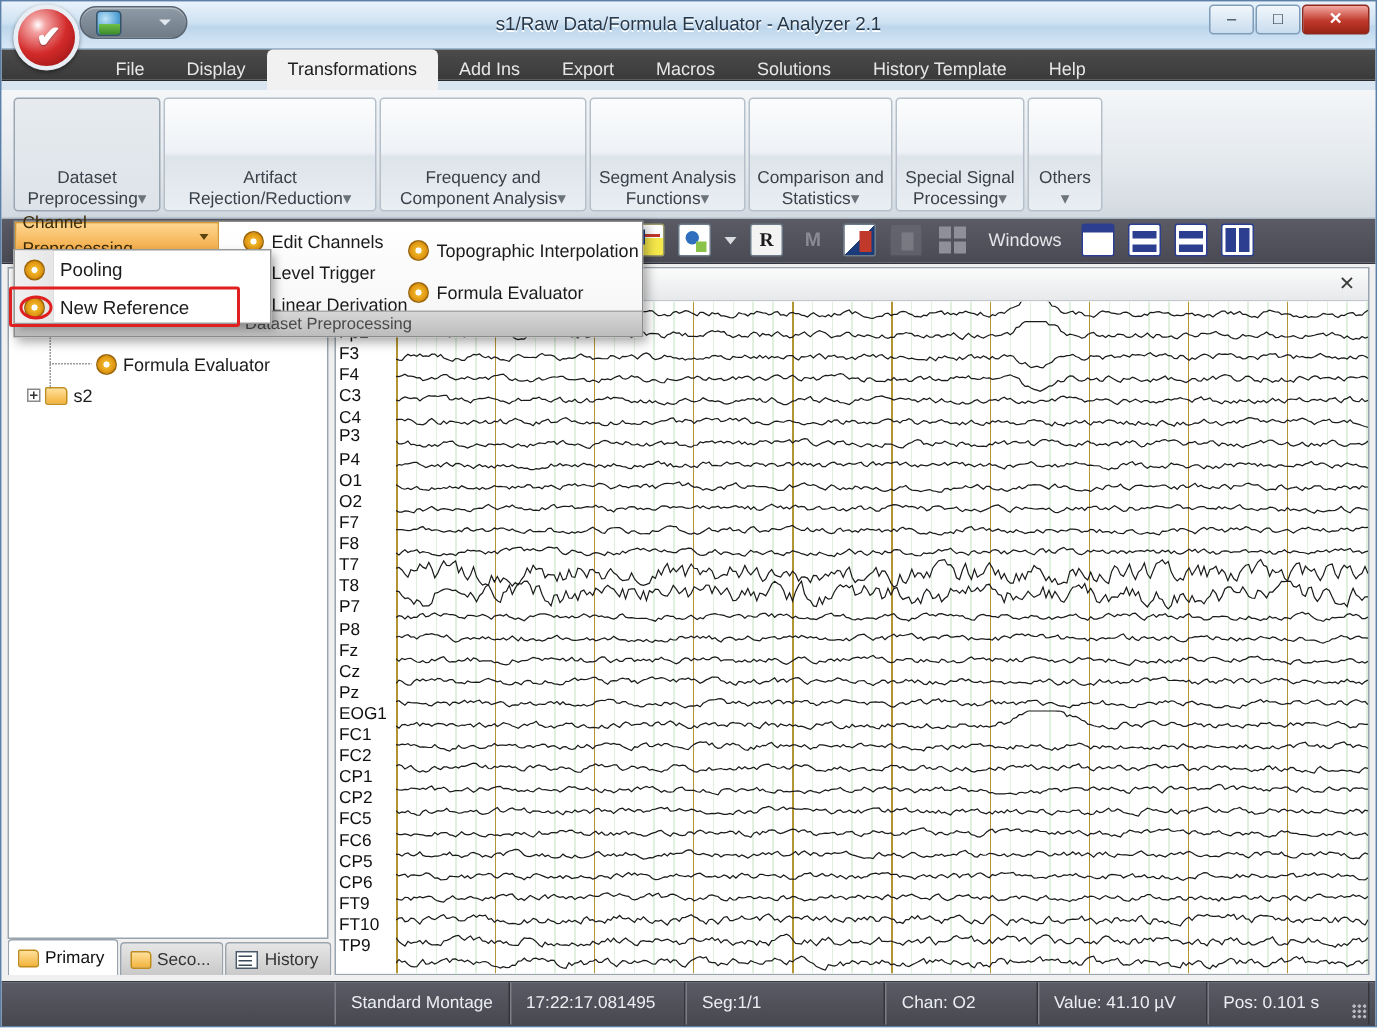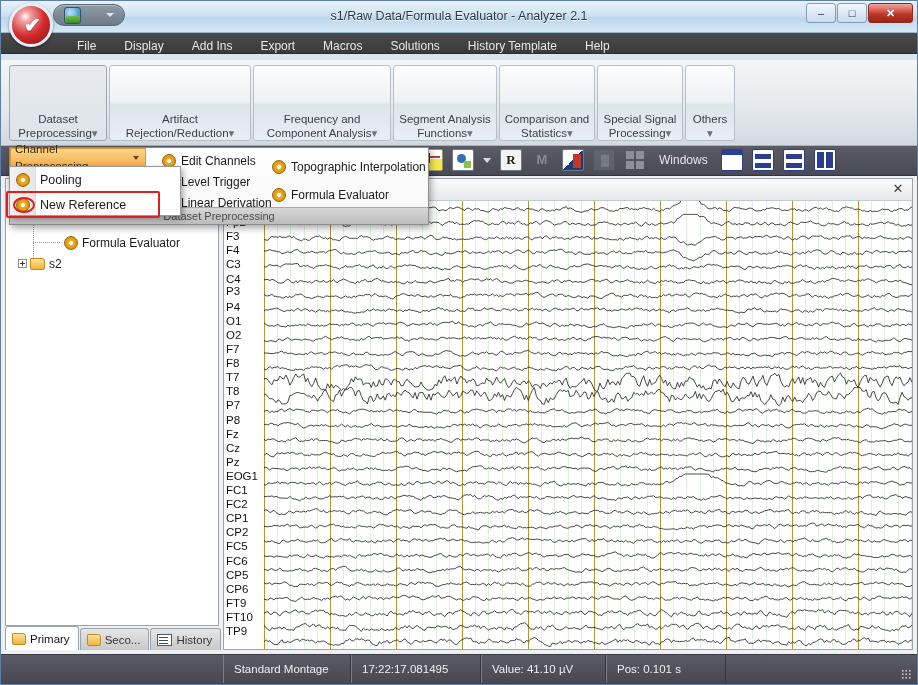--- a/index.html
+++ b/index.html
@@ -337,20 +337,21 @@
       <div class="wbtn">–</div>
       <div class="wbtn">□</div>
       <div class="wbtn close">✕</div>
     </div>
   </div>
 
   <div class="tabbar">
     <div class="tabs">
       <div class="tab">File</div>
       <div class="tab">Display</div>
+      <div class="tab active">Transformations</div>
       <div class="tab">Add Ins</div>
       <div class="tab">Export</div>
       <div class="tab">Macros</div>
       <div class="tab">Solutions</div>
       <div class="tab">History Template</div>
       <div class="tab">Help</div>
     </div>
   </div>
 
   <div class="ribbon">
@@ -527,20 +528,22 @@
             </svg>
         </div>
       </div>
     </div>
   </div>
 
   <div class="statusbar">
     <div class="cells">
       <div class="scell w1">Standard Montage</div>
       <div class="scell w2">17:22:17.081495</div>
+      <div class="scell w3">Seg:1/1</div>
+      <div class="scell w4">Chan:  O2</div>
       <div class="scell w5">Value: 41.10 µV</div>
       <div class="scell w6">Pos:  0.101 s</div>
     </div>
     <div class="grip"></div>
   </div>
 
   <div class="gallery">
     <div class="ghead">
       <span>Channel Preprocessing</span>
       <span class="hcaret"></span>

